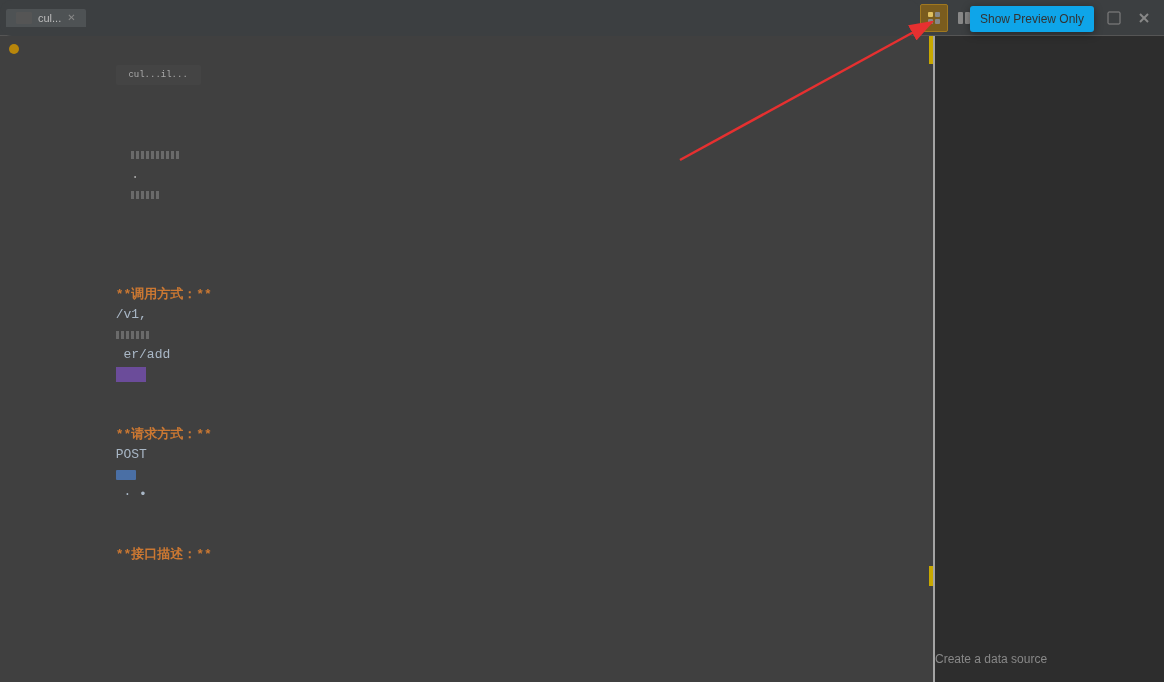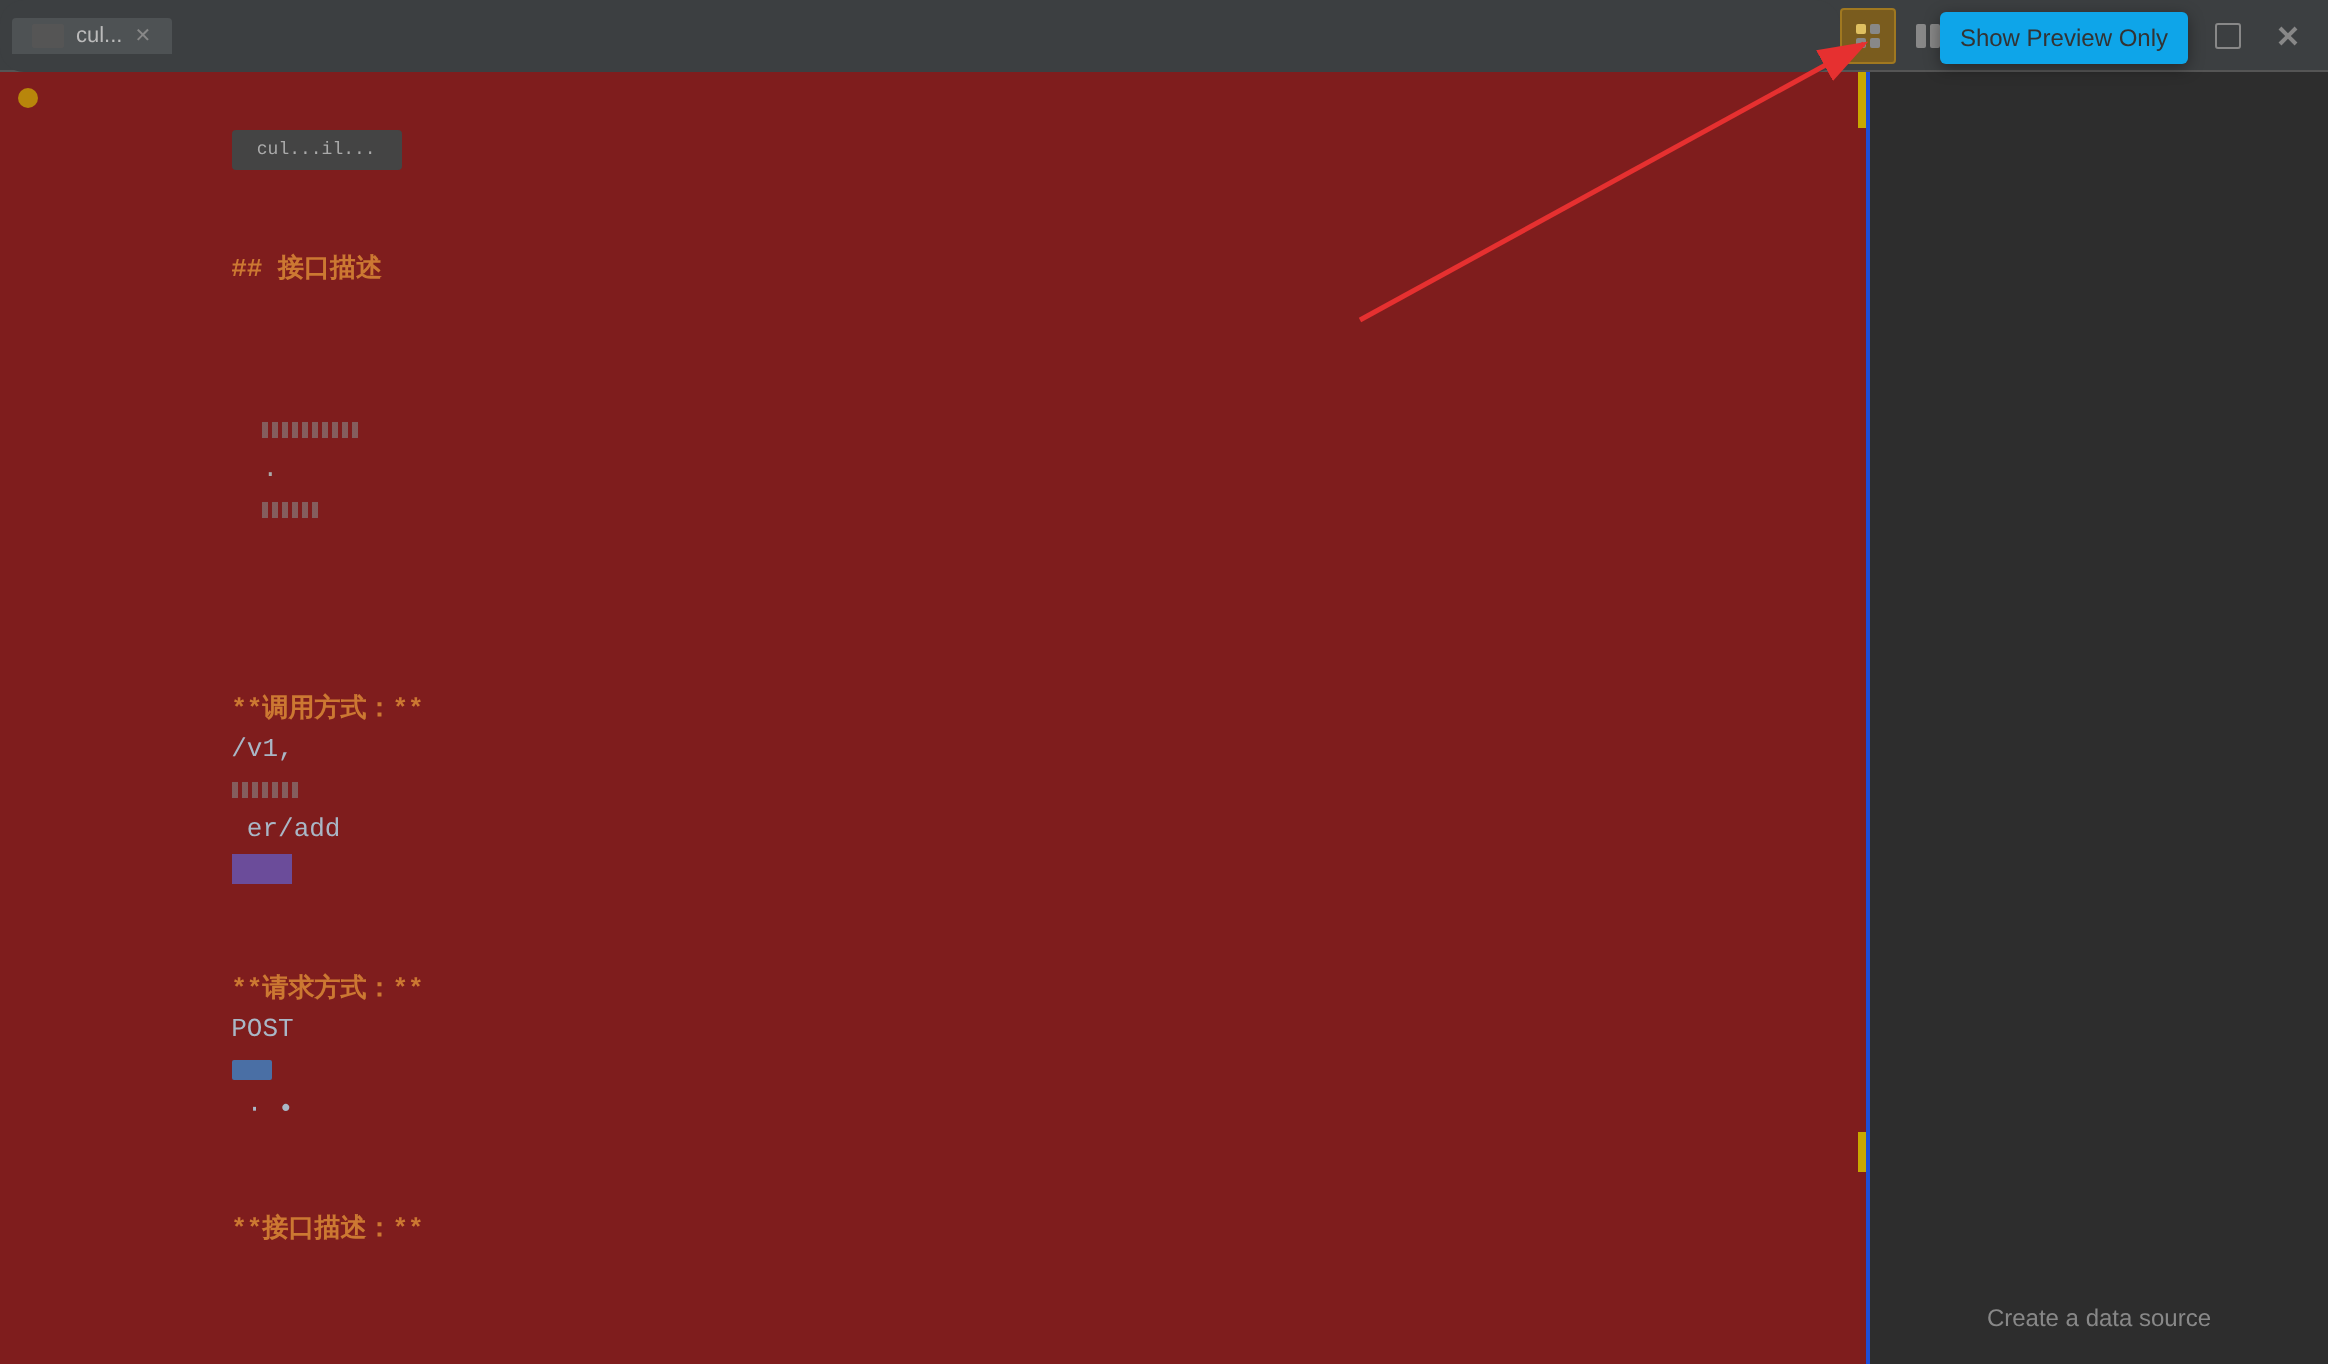--- a/index.html
+++ b/index.html
@@ -73,25 +73,25 @@
     .main-area {
       display: flex;
       flex: 1;
       overflow: hidden;
     }
 
     
     .editor-panel {
       width: 935px;
       flex-shrink: 0;
-      background: #7f1d1d;
+      background: #404040;
       display: flex;
       flex-direction: column;
       overflow: hidden;
-      border-right: 2px solid #1d4ed8;
+      border-right: 2px solid #a3a3a3;
     }
 
     .editor-content {
       flex: 1;
       overflow-y: auto;
       overflow-x: hidden;
       padding: 8px 0;
       position: relative;
     }
 
@@ -132,21 +132,21 @@
     .kw-label { color: #cc7832; font-weight: bold; }
     .purple-highlight { background: #6b4c9a; color: #f8f8f2; padding: 0 2px; }
     .code-plain { color: #a9b7c6; }
 
     
     .right-panel {
       flex: 1;
       background: #2d2d2d;
       display: flex;
       flex-direction: column;
-      align-items: center;
+      align-items: flex-start;
       justify-content: flex-end;
       padding-bottom: 16px;
     }
 
     .create-ds-text {
       color: #888;
       font-family: Arial, sans-serif;
       font-size: 12px;
     }
 
@@ -300,26 +300,20 @@
           <div class="line-gutter">
             <div class="line-marker"></div>
           </div>
           <div class="line-content">
             <div style="width:85px;height:20px;background:#444;border-radius:2px;display:inline-flex;align-items:center;justify-content:center;">
               <span style="color:#aaa;font-size:9px;">cul...il...</span>
             </div>
           </div>
         </div>
 
-        <div class="line">
-          <div class="line-gutter"></div>
-          <div class="line-content">
-            <span class="kw-heading">## 接口描述</span>
-          </div>
-        </div>
 
         <div class="line">
           <div class="line-gutter"></div>
           <div class="line-content">
             <span style="color:#888;">
               <span class="pixel-dots"></span>
               <span style="color:#aaa;">.</span>
               <span class="pixel-dots-sm"></span>
             </span>
           </div>

